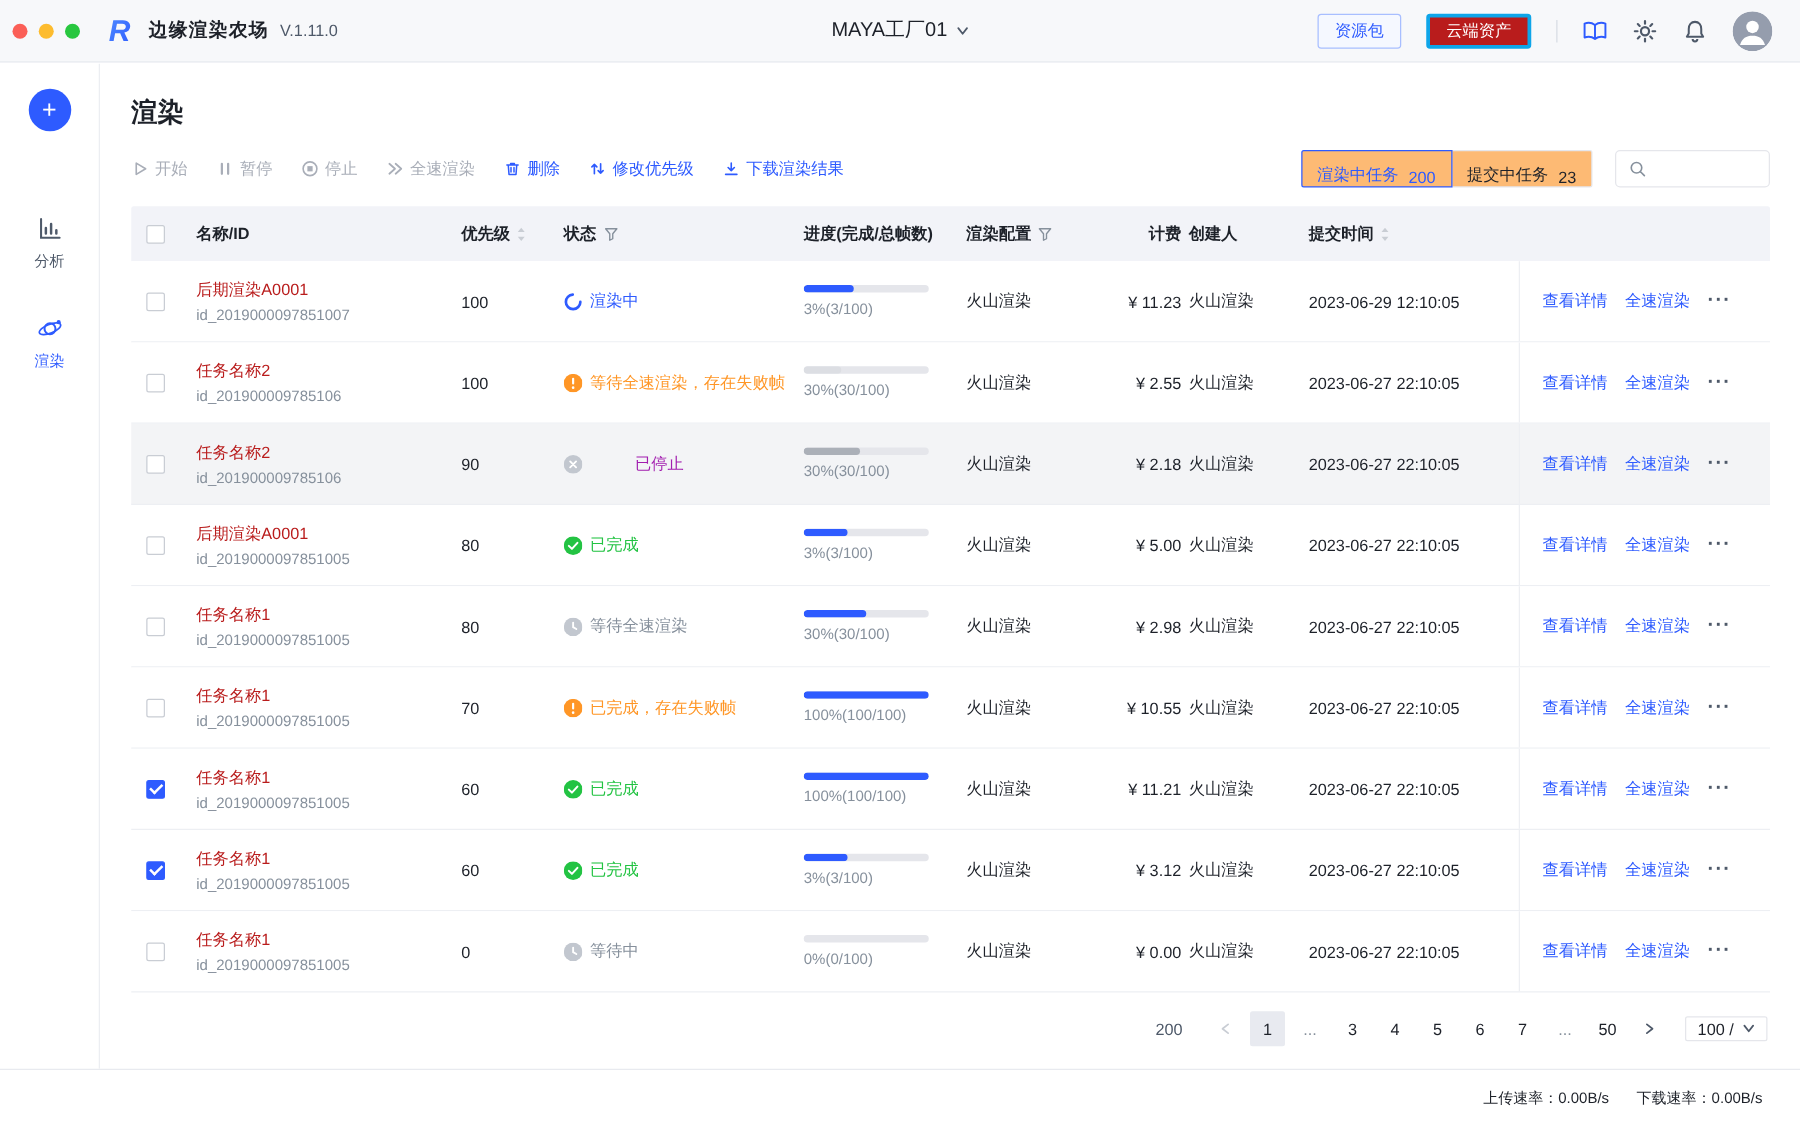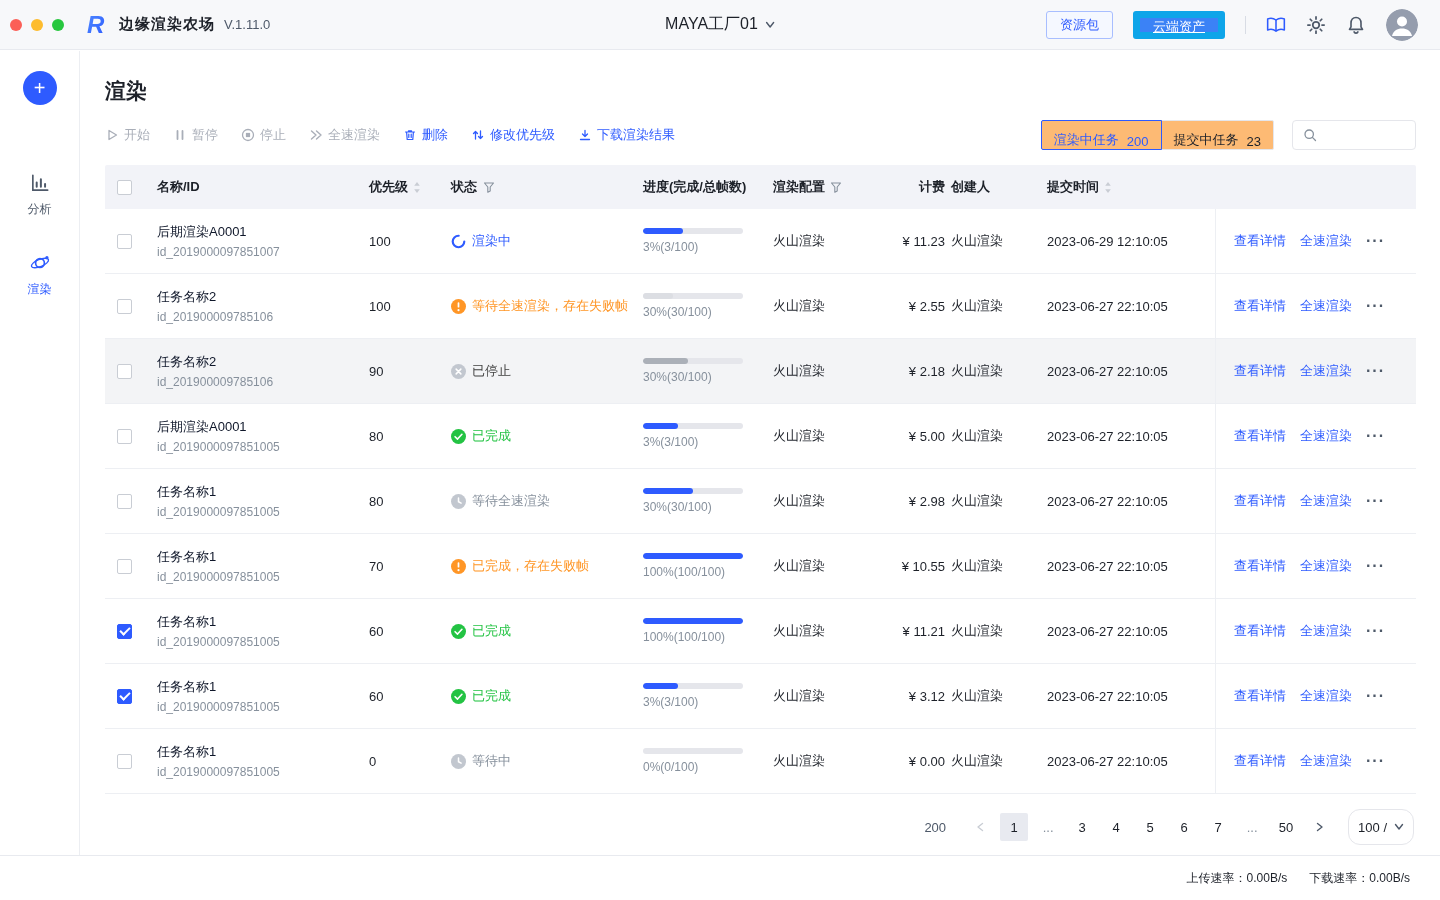--- a/index.html
+++ b/index.html
@@ -14,21 +14,21 @@
   .tl { width:12px; height:12px; border-radius:50%; display:inline-block; cursor:pointer; }
   .tl.red{background:#FB5F57;} .tl.yellow{background:#FDBC2E;} .tl.green{background:#28C73F;}
   .brand { display:flex; align-items:center; gap:7px; margin-left:16px; }
   .brand-name { font-size:15px; font-weight:700; color:#1D2129; letter-spacing:1px; }
   .brand-ver { font-size:13px; color:#4E5969; margin-left:2px; }
   .workspace { position:absolute; left:50%; transform:translateX(-50%); display:flex; align-items:center; gap:7px; font-size:16px; color:#1D2129; cursor:pointer; }
   .workspace .chev { width:10px; height:10px; transform:rotate(90deg); color:#4E5969; }
   .top-actions { margin-left:auto; display:flex; align-items:center; gap:20px; padding-right:22px; }
   .btn { height:28px; padding:0 13px; font-size:13px; border-radius:3px; cursor:pointer; font-family:inherit; }
   .btn.ghost { background:#F5F8FF; border:1px solid #A8BEFF; color:#2E5BFF; }
-  .btn.solid { background:#3b82f6; border:7px solid #0ea5e9; color:#fff;text-decoration:underline; }
+  .btn.solid { background:#b91c1c; border:3px solid #0ea5e9; color:#fff; }
   .vdiv { width:1px; height:18px; background:#D8DCE4; }
   .icon-btn { width:20px; height:20px; cursor:pointer; color:#4E5969; }
   .icon-btn.blue { color:#2E5BFF; }
   .icon-btn svg { width:100%; height:100%; }
   .avatar { width:32px; height:32px; border-radius:50%; overflow:hidden; cursor:pointer; }
 
   
   .sidebar { position:absolute; top:51px; left:0; width:80px; bottom:45px; background:#fff; border-right:1px solid #eceef2; }
   .fab { display:flex; align-items:center; justify-content:center; width:34px; height:34px; margin:20px auto 0; border-radius:50%; background:#2E5BFF; color:#fff; font-size:20px; border:none; cursor:pointer; line-height:1; }
   .nav { margin-top:50px; display:flex; flex-direction:column; }
@@ -71,47 +71,47 @@
   .c-prog { width:130px; }
   .td.c-prog { flex-direction:column; align-items:flex-start; justify-content:flex-start; }
   .c-conf { width:118px; }
   .c-cost { width:60px; justify-content:flex-end; padding-right:6px; }
   .c-creator { width:96px; }
   .c-time { width:168px; }
   .c-ops { flex:1 1 auto; align-self:stretch; display:flex; align-items:center; gap:14px; padding-left:18px; border-left:1px solid #EDEFF3; }
   .cb { width:15px; height:15px; border:1px solid #C9CDD4; border-radius:2px; background:#fff; display:inline-flex; align-items:center; justify-content:center; cursor:pointer; flex:0 0 auto; }
   .cb.checked { background:#2E5BFF; border-color:#2E5BFF; }
   .cb.checked::after { content:""; width:8px; height:4px; border-left:2px solid #fff; border-bottom:2px solid #fff; transform:rotate(-45deg); margin-top:-2px; }
-  .tname { color:#0f172a; text-decoration:none; cursor:pointer; line-height:1.4; }
+  .tname { color:#b91c1c; text-decoration:none; cursor:pointer; line-height:1.4; }
   .tid { font-size:12px; color:#86909C; margin-top:3px; }
   .s-ic { width:15px; height:15px; flex:0 0 auto; }
   .st-rendering .s-tx { color:#2E5BFF; }
   .st-warning .s-tx { color:#FF9626; }
-  .st-stopped .s-tx { color:#404040; }
+  .st-stopped .s-tx { color:#a21caf;margin-left:36px; }
   .st-success .s-tx { color:#23C343; }
   .st-wait .s-tx { color:#86909C; }
   .bar { width:100px; height:6px; border-radius:3px; background:#E5E6EB; overflow:hidden; }
   .bar .fill { display:block; height:100%; border-radius:3px; background:#2E5BFF; width:0; }
   .plabel { font-size:12px; color:#86909C; margin-top:6px; }
   .op { color:#2E5BFF; text-decoration:none; cursor:pointer; font-size:13px; }
   .more { color:#4E5969; font-size:16px; font-weight:700; letter-spacing:1px; cursor:pointer; }
   .sort { width:8px; height:13px; }
   .fun { width:12px; height:12px; }
 
   
   .pagination { display:flex; align-items:center; justify-content:flex-end; gap:6px; padding:15px 2px 0; font-size:13px; }
   .total { color:#4E5969; margin-right:14px; }
   .pg-arrow { width:28px; height:28px; display:flex; align-items:center; justify-content:center; cursor:pointer; }
   .pg-arrow svg { width:10px; height:10px; }
   .pg-arrow.prev { color:#C9CDD4; } .pg-arrow.prev svg { transform:rotate(180deg); }
   .pg-arrow.next { color:#4E5969; }
   .page { min-width:28px; height:28px; display:inline-flex; align-items:center; justify-content:center; border-radius:2px; color:#1D2129; cursor:pointer; padding:0 4px; }
   .page.active { background:#E8EAF0; }
   .page.ell { color:#86909C; cursor:default; }
-  .page-size { display:flex; align-items:center; gap:7px; border:1px solid #E5E6EB; border-radius:12px; height:36px; padding:0 9px; margin-left:8px; cursor:pointer; color:#1D2129; }
+  .page-size { display:flex; align-items:center; gap:7px; border:1px solid #E5E6EB; border-radius:2px; height:20px; padding:0 9px; margin-left:8px; cursor:pointer; color:#1D2129; }
   .page-size svg { width:10px; height:10px; transform:rotate(90deg); color:#4E5969; }
 
   
   .statusbar { position:absolute; left:0; right:0; bottom:0; height:45px; background:#fff; border-top:1px solid #E8EAEF; display:flex; align-items:center; justify-content:flex-end; gap:22px; padding-right:30px; font-size:12px; color:#1D2129; }
 </style>
 </head>
 <body>
 
 <svg class="hiddefs" aria-hidden="true">
   <defs>

